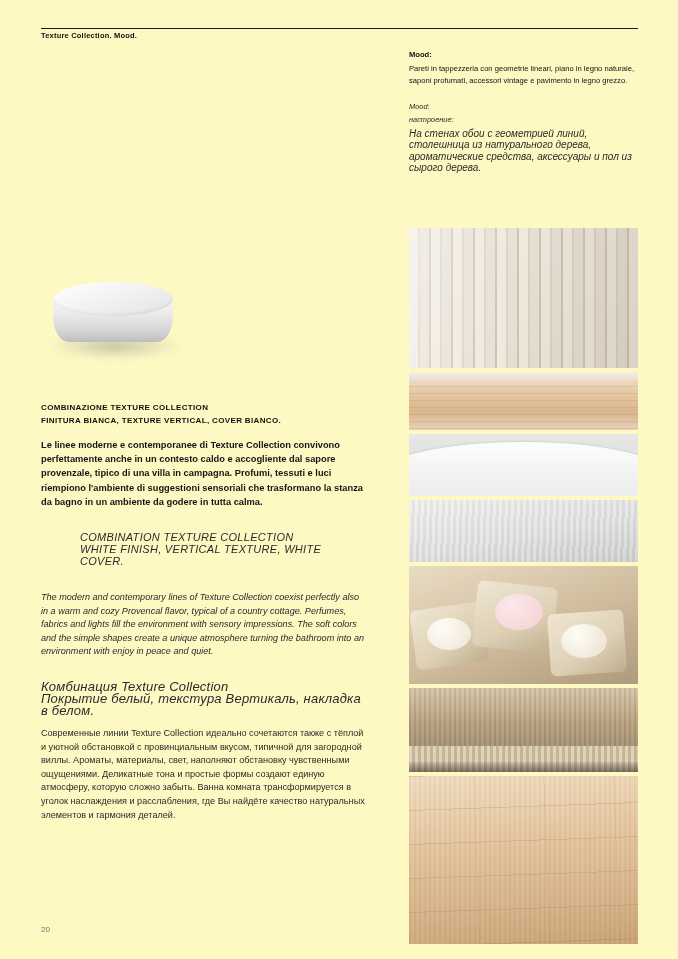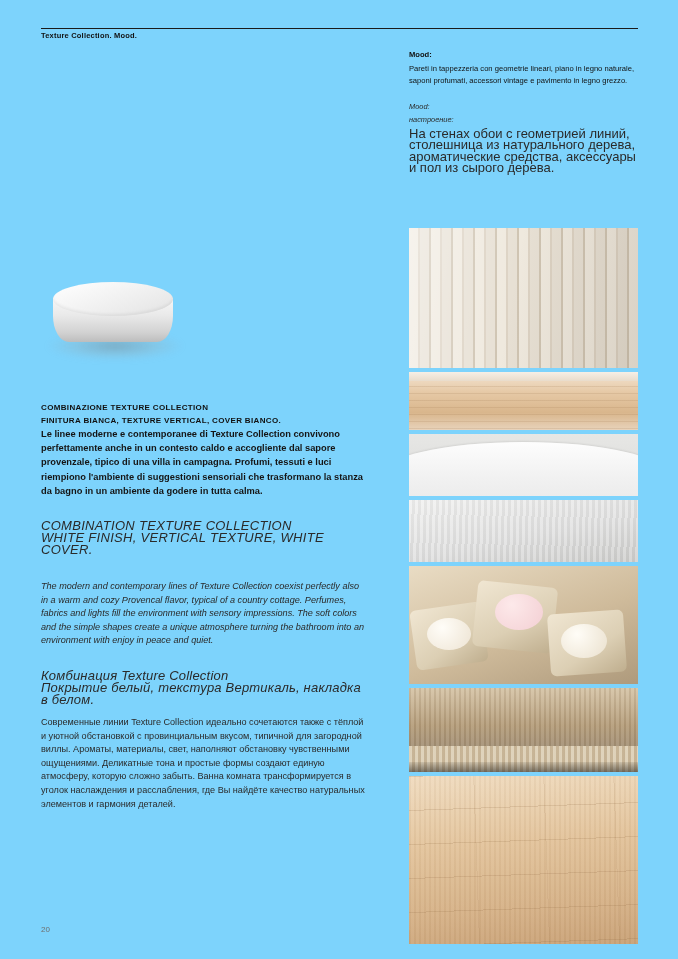--- a/index.html
+++ b/index.html
@@ -11,21 +11,21 @@
     height: 959px;
     background: #ffffff;
     font-family: "Liberation Sans", sans-serif;
     color: #1a1a1a;
     overflow: hidden;
     position: relative;
   }
   .page {
     position: absolute;
     inset: 0;
-    background: #7dd3fc;
+    background: #fef9c3;
   }
 
   
   .header-rule {
     position: absolute;
     left: 41px;
     top: 28px;
     width: 597px;
     height: 1px;
     background: #1a1a1a;
@@ -108,37 +108,38 @@
     letter-spacing: -1.2px;
     margin: 0 0 22px 0;
     color: #121212;
   }
 
   .it-head {
     font-size: 8px;
     font-weight: bold;
     letter-spacing: 0.35px;
     line-height: 12.5px;
-    margin-bottom: 0;
+    margin-bottom: 11px;
     color: #111;
   }
   .it-body {
     font-size: 9.3px;
     line-height: 14.2px;
     font-weight: bold;
     margin-bottom: 22px;
     color: #151515;
   }
   .en-head {
-    font-size: 13px;
+    font-size: 11px;
     font-style: italic;
     letter-spacing: 0.3px;
     line-height: 12px;
     margin-bottom: 10px;
     color: #2a2a2a;
+    margin-left: 39px;
   }
   .en-body {
     font-size: 9.1px;
     font-style: italic;
     line-height: 13.6px;
     margin-bottom: 22px;
     color: #2a2a2a;
     margin-top: 24px;
   }
   .ru-head {
@@ -187,21 +188,22 @@
     color: #2a2a2a;
     margin-bottom: 16px;
   }
   .mood-head-ru {
     font-size: 7.4px;
     font-style: italic;
     color: #2a2a2a;
     margin-bottom: 4px;
   }
   .mood-body-ru {
-    font-size: 13px;
+    font-size: 10px;
+    font-style: italic;
     line-height: 11.2px;
     color: #2a2a2a;
   }
 
   
   .strip {
     position: absolute;
     left: 409px;
     top: 228px;
     width: 229px;

